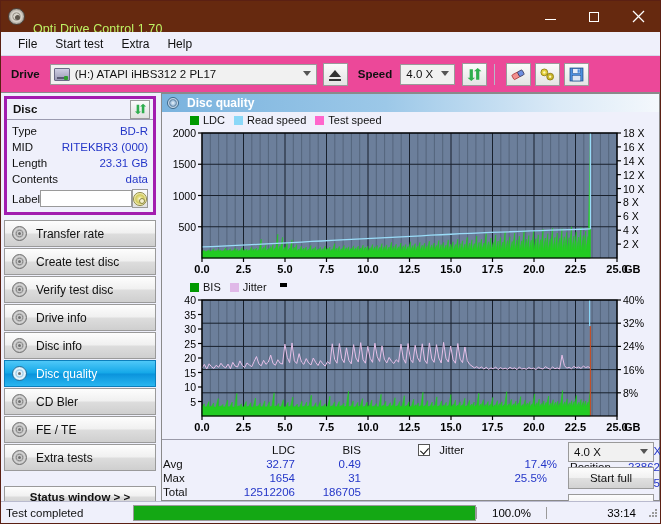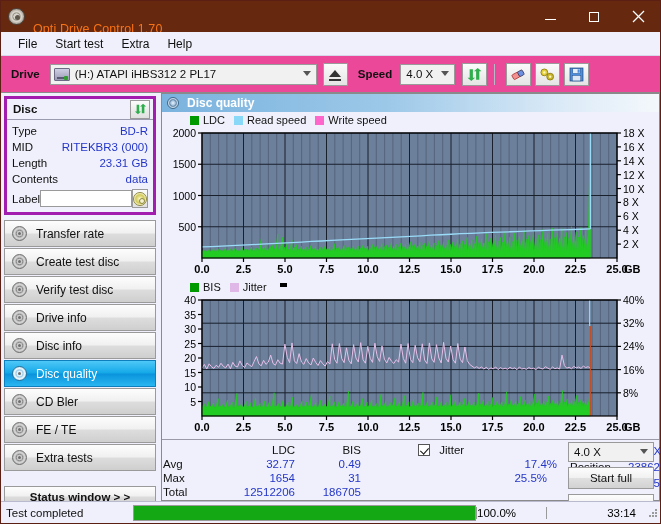--- a/index.html
+++ b/index.html
@@ -28,21 +28,21 @@
     background: radial-gradient(circle at 50% 50%, #f3f0ea 0%, #cfcac0 28%, #8e887d 32%, #dedad2 45%, #a9a399 70%, #6f6a60 100%);
     border: 1px solid #4b4540;
     position: relative;
   }
   .title-icon:after {
     content: ""; position: absolute; left: 6px; top: 6px;
     width: 5px; height: 5px; border-radius: 50%;
     background: #5c564c;
   }
   .title-text {
-    color: #f97316; font-size: 12.5px; letter-spacing: 0.1px; margin-top: 24px;
+    color: #bef264; font-size: 12.5px; letter-spacing: 0.1px; margin-top: 24px;
   }
   .win-btns { position: absolute; right: 0; top: 0; height: 31px; display: flex; }
   .win-btn {
     width: 44px; height: 31px;
     display: flex; align-items: center; justify-content: center;
     color: #ffffff; font-size: 13px;
   }
   .win-btn .min-g { display:block; width:11px; height:1px; background:#fff; margin-top:5px;}
   .win-btn .max-g { display:block; width:10px; height:10px; border:1px solid #fff;}
 
@@ -220,21 +220,21 @@
     background: #eff0fb; display: flex; align-items: center;
     border-top: 1px solid #b9bace;
   }
   .sb-text { font-size: 11.5px; color: #111; padding-left: 5px; width: 132px; }
   .sb-progress {
     flex: 1; height: 16px; margin-right: 0;
     border: 1px solid #9a9a9a; background: #f6f6f6; position: relative;
     display: flex; align-items: center;
   }
   .sb-bar { height: 100%; background: #14a814; }
-  .sb-pct { width: 70px; font-size: 11.5px; border-left: 1px solid #9a9a9a; }
+  .sb-pct { width: 70px; text-align: center; font-size: 11.5px; border-left: 1px solid #9a9a9a; }
   .sb-time { width: 100px; text-align: right; padding-right: 10px; font-size: 11.5px; border-left: 1px solid #9a9a9a;}
   .grip { width: 14px; display:flex; align-items:flex-end; justify-content:flex-end; padding-right:2px;}
 </style>
 </head>
 <body>
 
 <div id="app">
 
   <div class="titlebar">
     <div class="title-icon"></div>
@@ -398,21 +398,21 @@
       <span class="main-head-ico"></span>
       <span class="main-head-title">Disc quality</span>
     </div>
 
     <div class="legend">
       <span class="legend-sw" style="background:#009900"></span>
       <span class="legend-txt">LDC</span>
       <span class="legend-sw" style="background:#8ad8f8"></span>
       <span class="legend-txt">Read speed</span>
       <span class="legend-sw" style="background:#ff66cc"></span>
-      <span class="legend-txt">Write speed</span>
+      <span class="legend-txt">Test speed</span>
     </div>
 
     <div class="plot-wrap">
       <svg class="plot" id="chart1" width="497" height="152">
           <rect x="40" y="6" width="415" height="125" fill="#6c7f9b"></rect>
           <line x1="40" y1="6" x2="40" y2="131" stroke="#18202c" stroke-width="1"></line>
           <line x1="48.3" y1="6" x2="48.3" y2="131" stroke="#4e5d73" stroke-width="0.8"></line>
           <line x1="56.6" y1="6" x2="56.6" y2="131" stroke="#4e5d73" stroke-width="0.8"></line>
           <line x1="64.9" y1="6" x2="64.9" y2="131" stroke="#4e5d73" stroke-width="0.8"></line>
           <line x1="73.2" y1="6" x2="73.2" y2="131" stroke="#4e5d73" stroke-width="0.8"></line>

